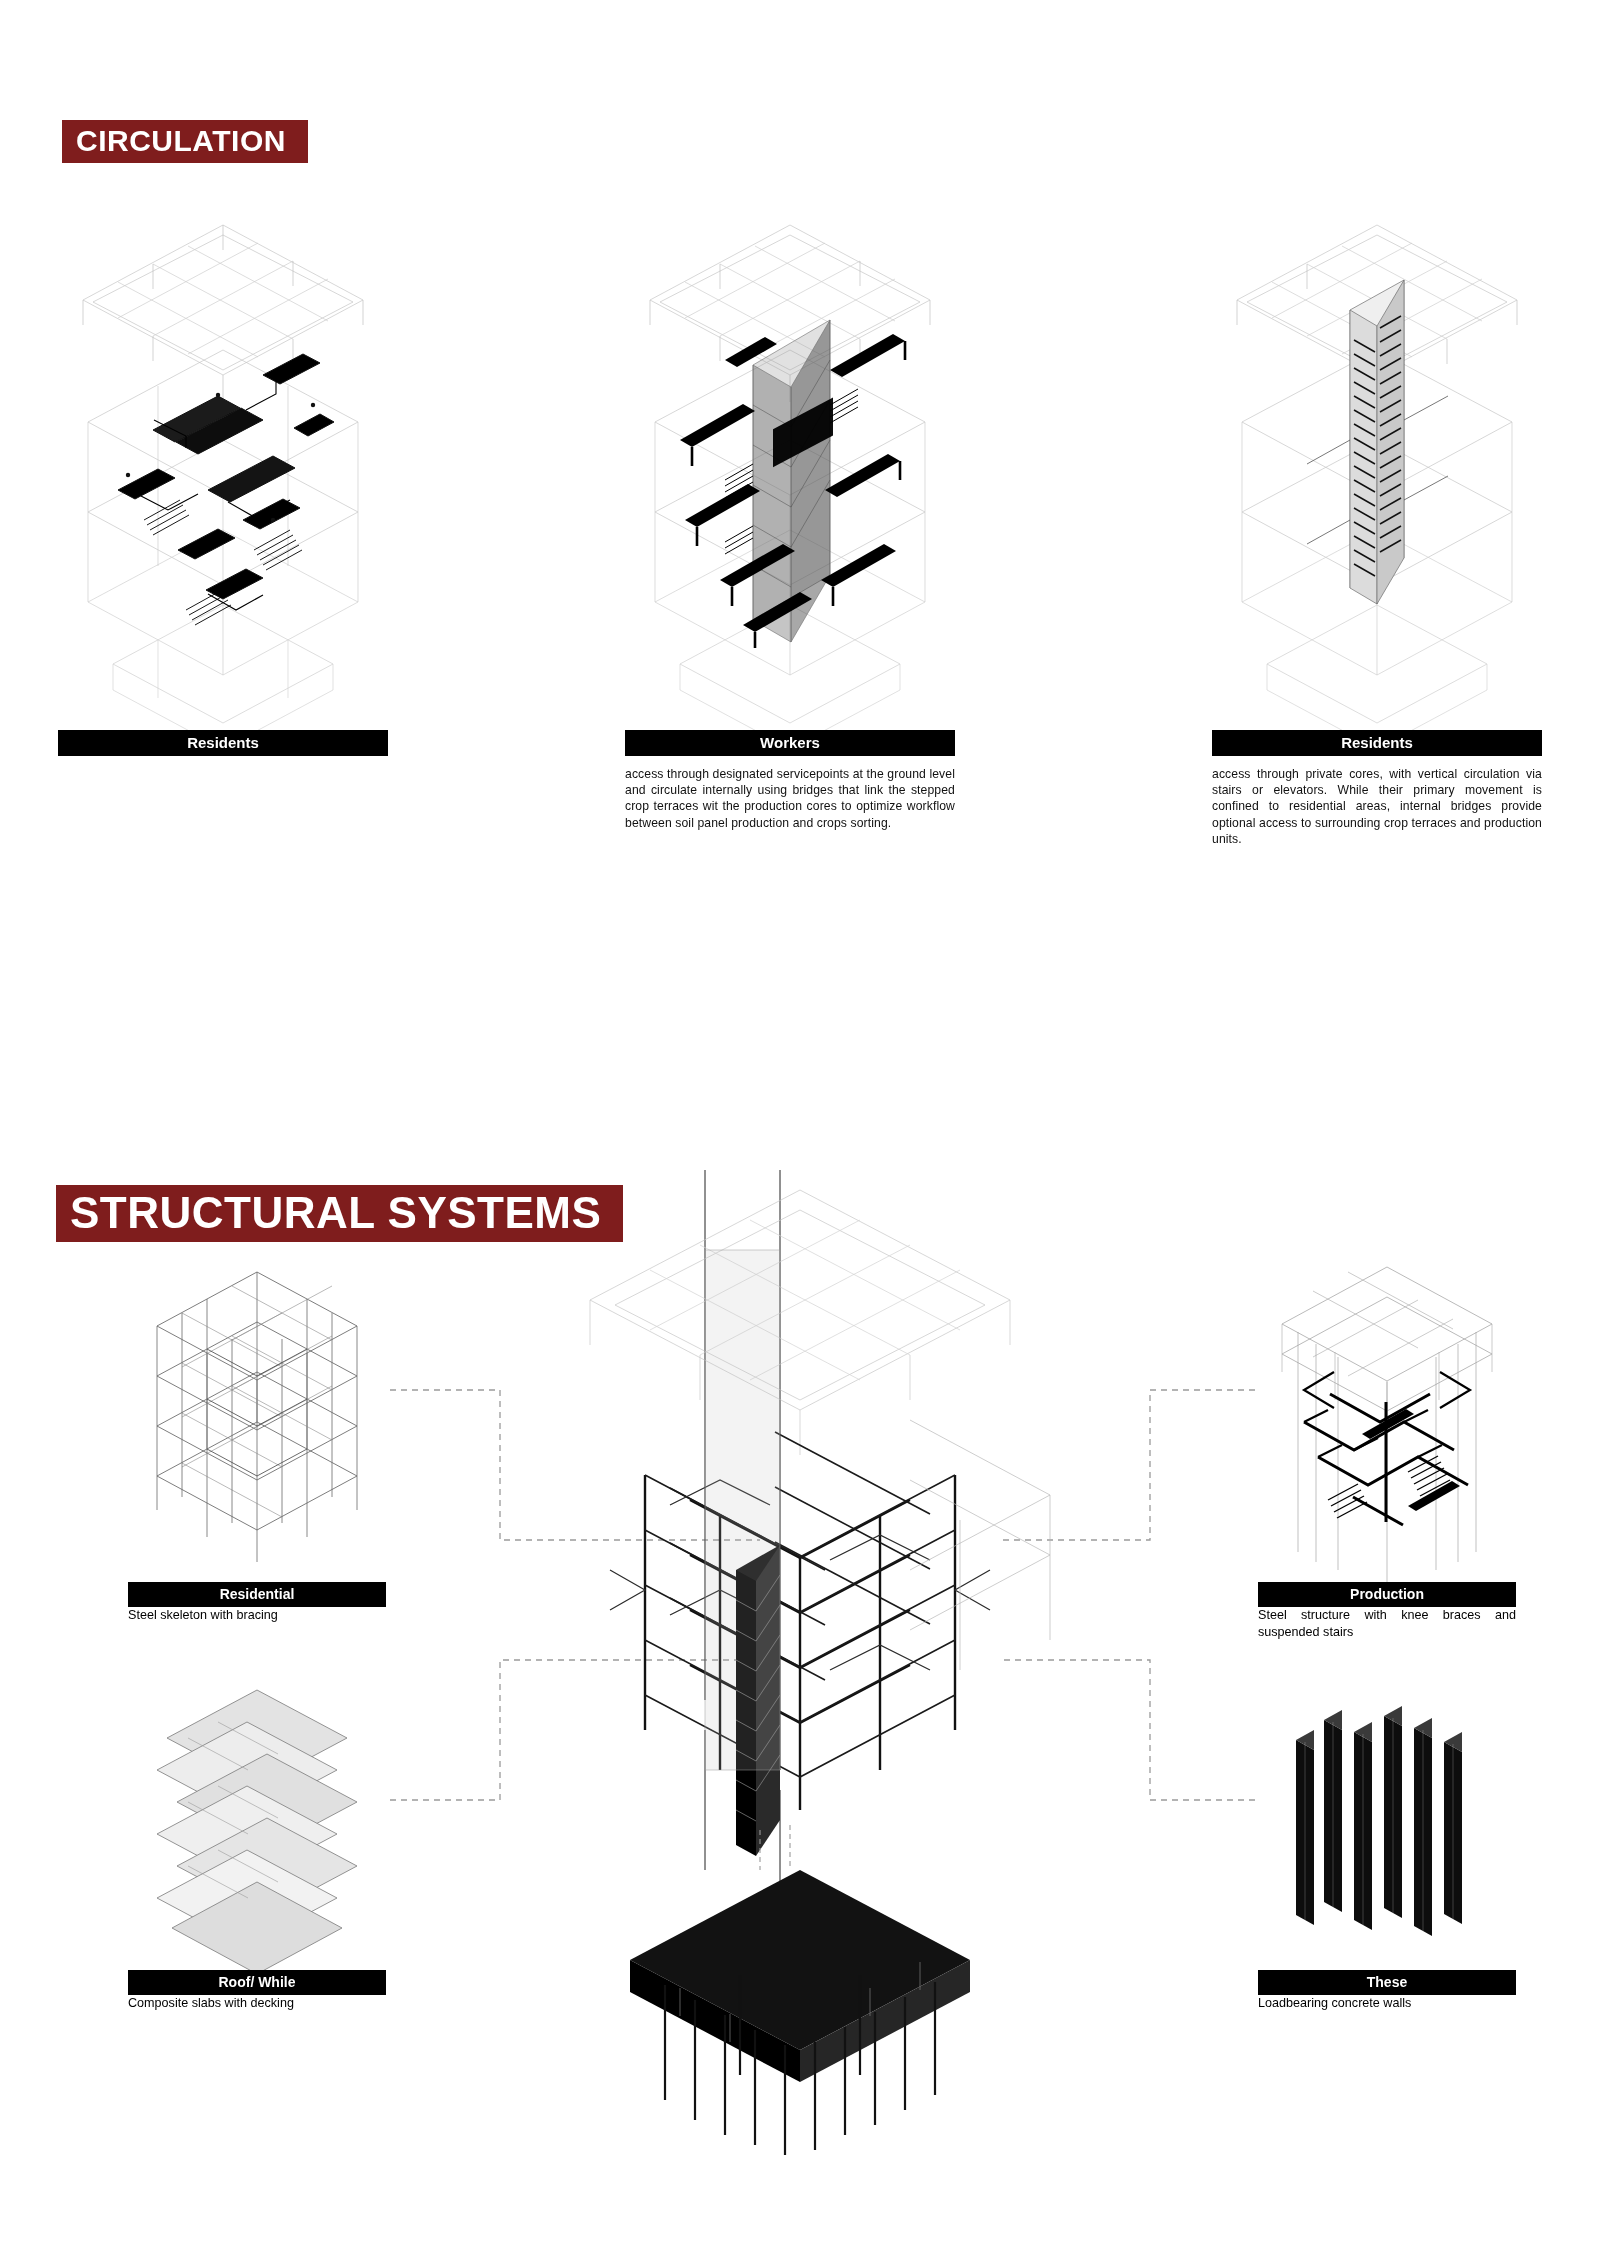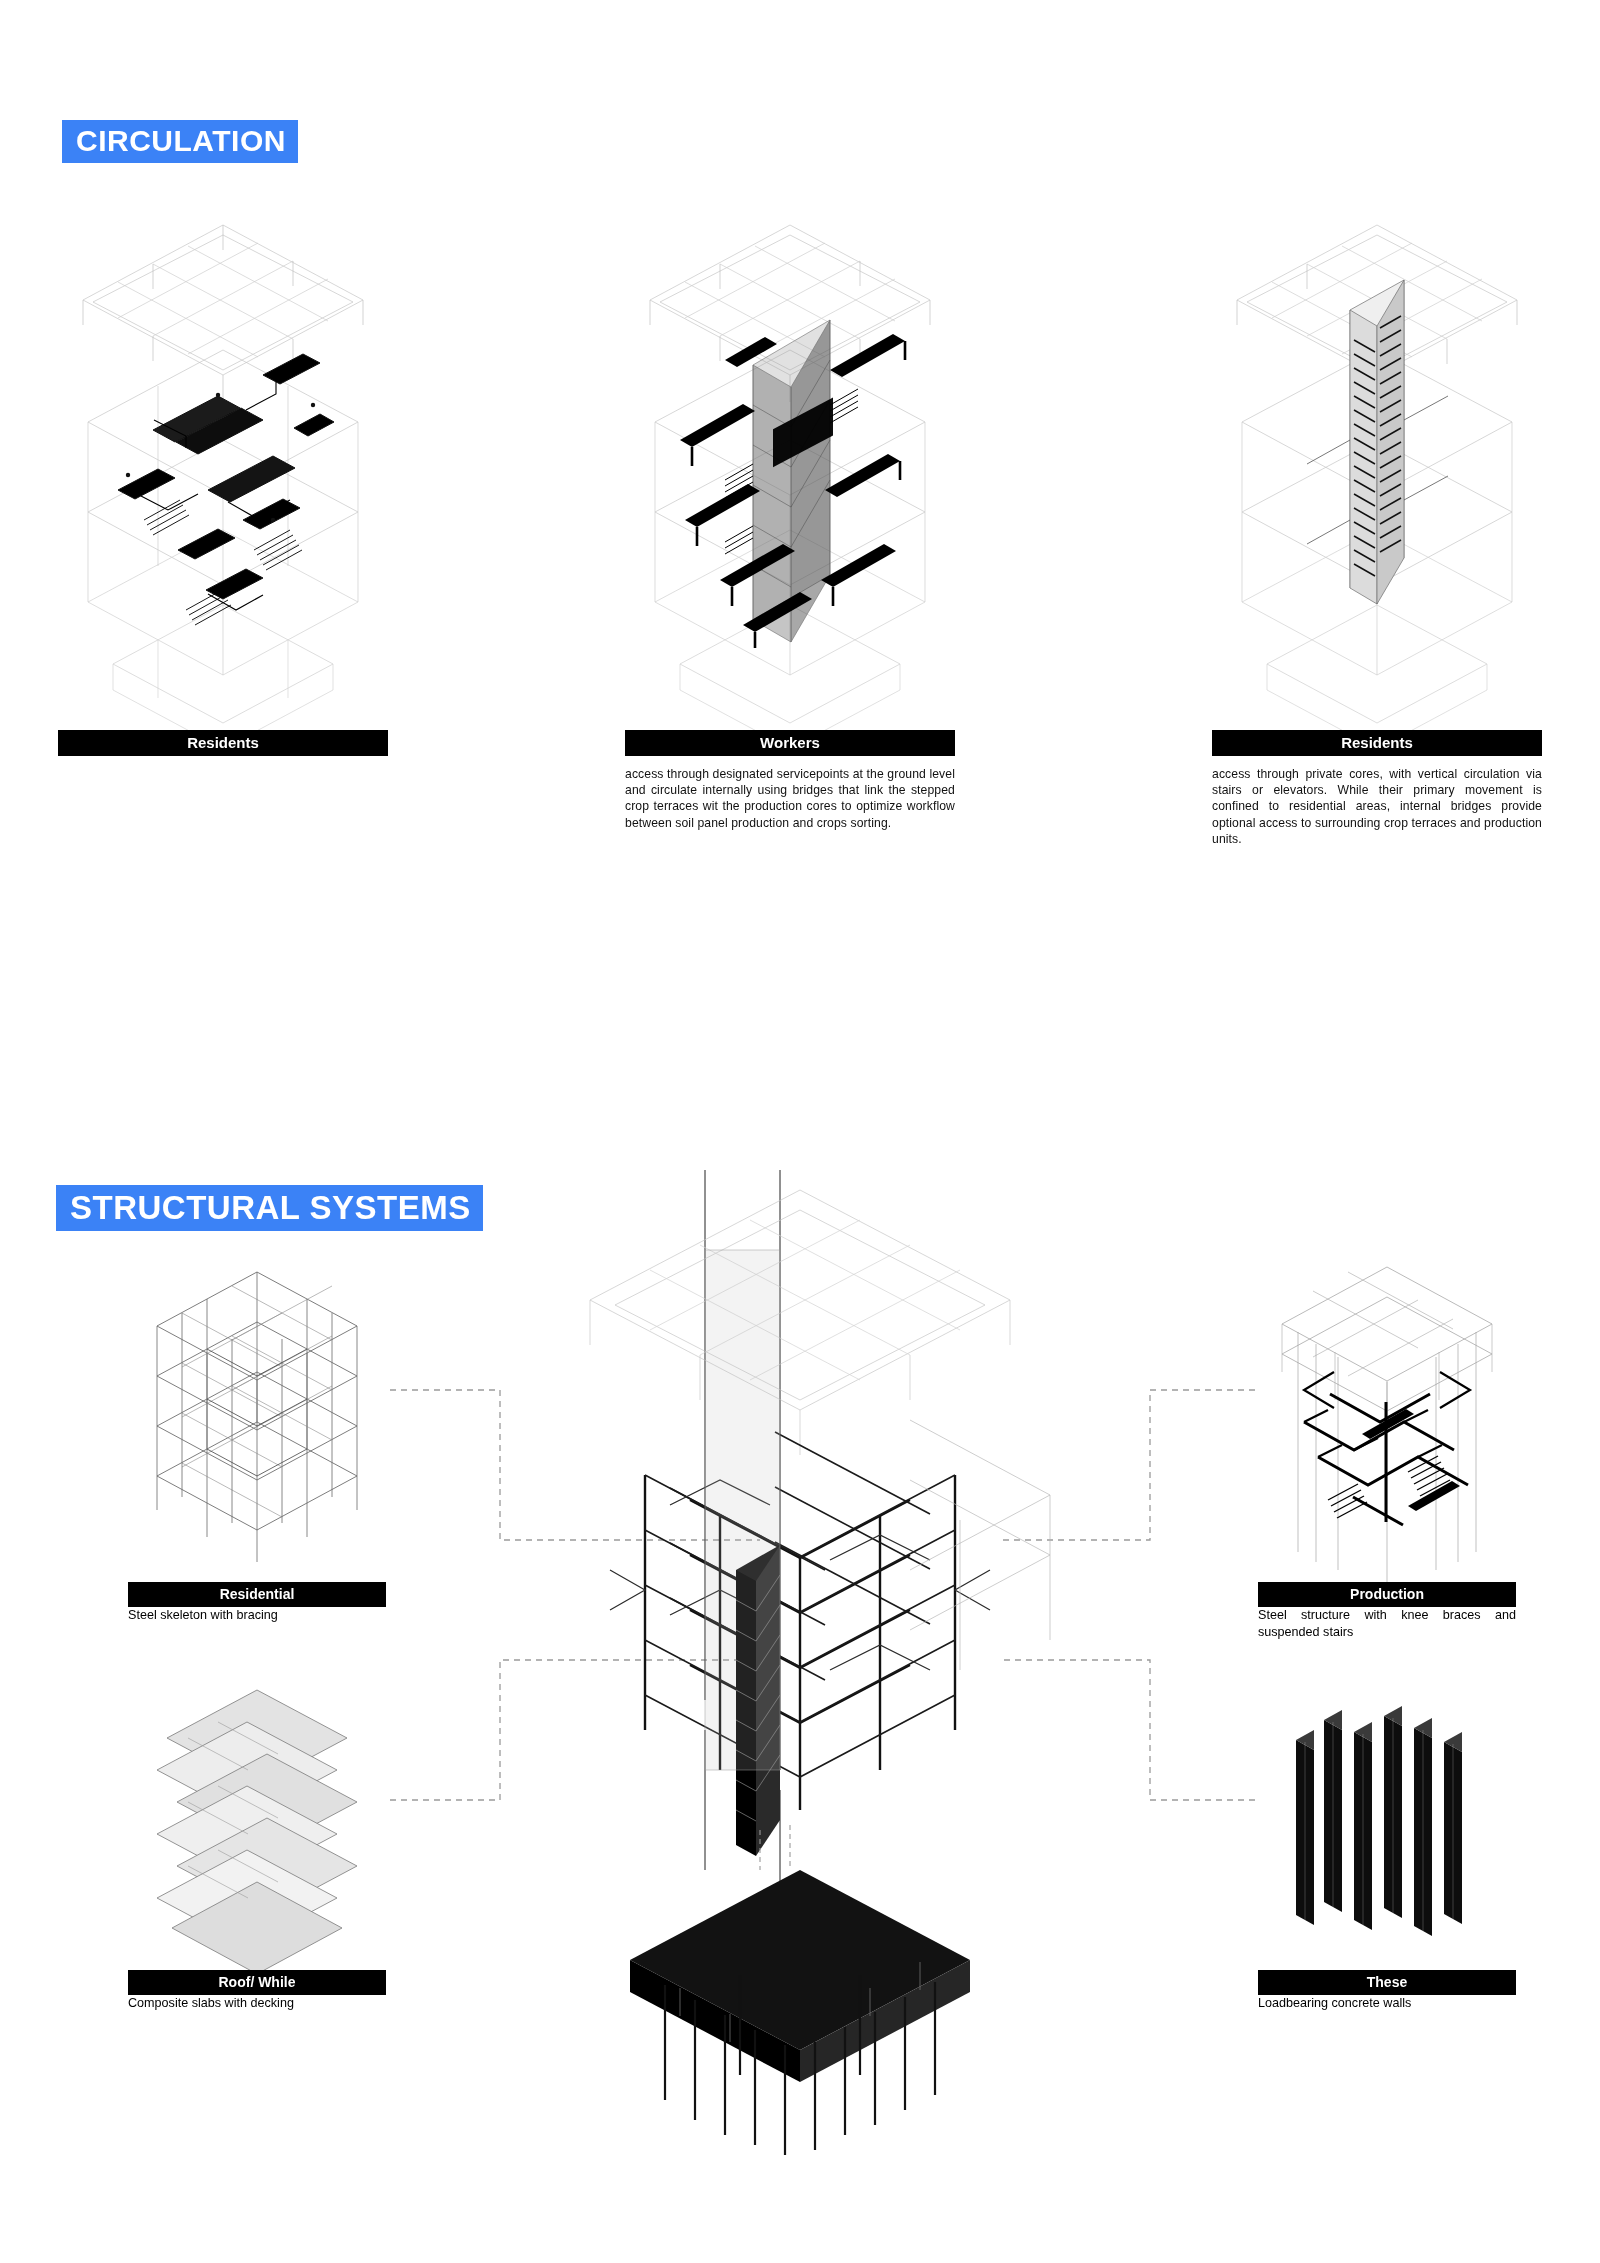--- a/index.html
+++ b/index.html
@@ -19,38 +19,38 @@
   .page {
     position: relative;
     width: 1600px;
     height: 2263px;
     background: #ffffff;
   }
 
   
   .section-title {
     display: inline-block;
-    background: #3b82f6;
+    background: #7f1d1d;
     color: #ffffff;
     font-weight: bold;
     letter-spacing: 0.5px;
-    padding: 6px 12px 7px 14px;
+    padding: 6px 22px 7px 14px;
     line-height: 1;
   }
   #circulation-title {
     position: absolute;
     left: 62px;
     top: 120px;
     font-size: 30px;
   }
   #structural-title {
     position: absolute;
     left: 56px;
     top: 1185px;
-    font-size: 33px;
+    font-size: 44px;
   }
 
   
   .circ-row {
     position: absolute;
     top: 190px;
     left: 0;
     width: 1600px;
     height: 800px;
   }

